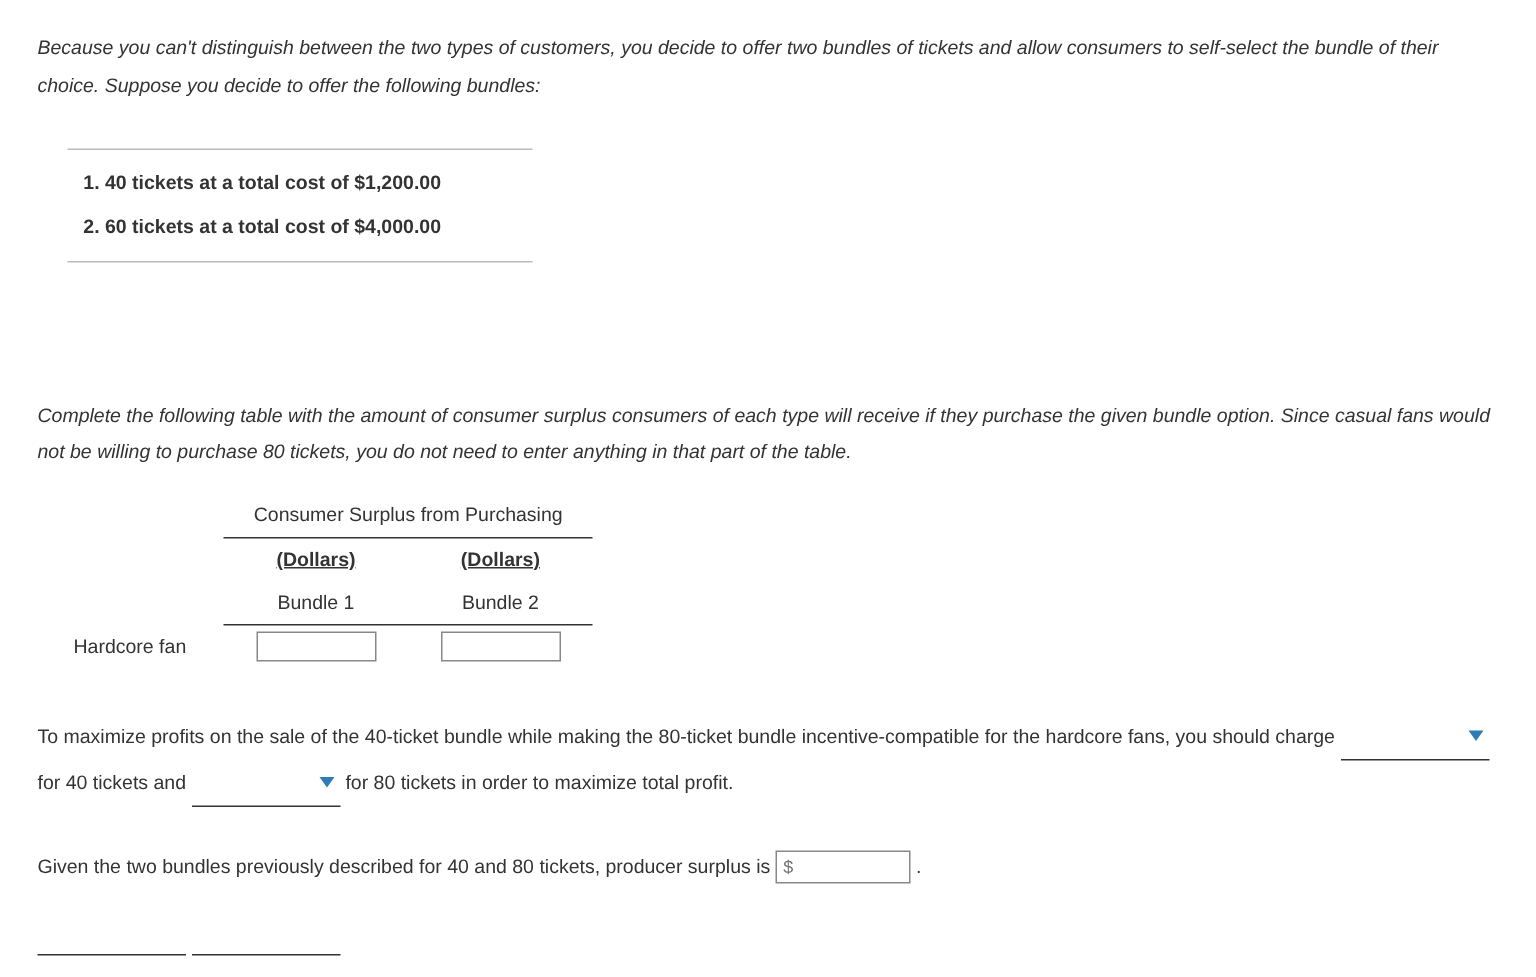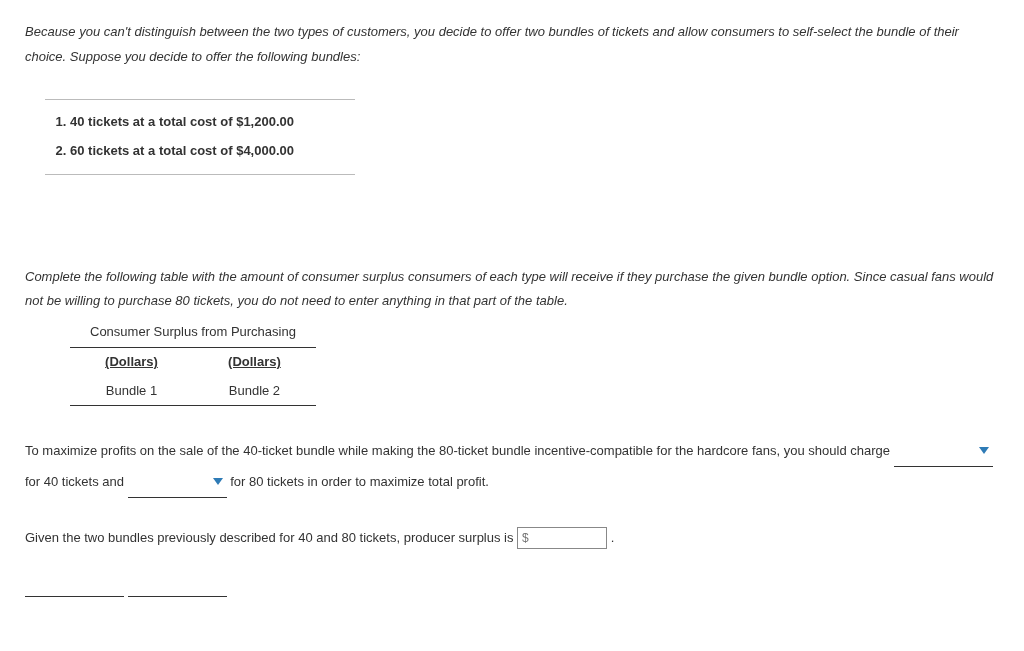--- a/index.html
+++ b/index.html
@@ -17,22 +17,22 @@
     border-top: 1px solid #bbb;
     border-bottom: 1px solid #bbb;
     width: 310px;
     margin-left: 20px;
     padding: 8px 0;
     margin-bottom: 90px;
     font-weight: bold;
   }
   .bundle-box ol { margin: 0; padding-left: 25px; }
   .bundle-box li { padding: 2px 0; }
-  .instruction { font-style: italic; margin-bottom: 4px; }
-  table.cs { border-collapse: collapse; margin-left: 5px; margin-bottom: 30px; }
+  .instruction { font-style: italic; margin-bottom: 15px; }
+  table.cs { border-collapse: collapse; margin-left: 16px; margin-bottom: 30px; }
   table.cs th, table.cs td { padding: 2px 20px; text-align: center; font-weight: normal; font-size: 13px; }
   .cs-title { font-weight: bold; border-bottom: 1px solid #333; }
   .col-sub { font-style: normal; text-decoration: underline; }
   .col-label { font-weight: bold; border-bottom: 1px solid #333; }
   .row-label { text-align: left !important; padding-left: 8px !important; padding-right: 25px !important; }
   input.cell {
     width: 80px;
     height: 20px;
     border: 1px solid #888;
     font-size: 12px;
@@ -92,20 +92,25 @@
   <tr>
     <td></td>
     <td class="col-sub"><span style="font-weight:bold">(Dollars)</span></td>
     <td class="col-sub"><span style="font-weight:bold">(Dollars)</span></td>
   </tr>
   <tr>
     <td></td>
     <td class="col-label">Bundle 1</td>
     <td class="col-label">Bundle 2</td>
   </tr>
+  <tr>
+    <td class="row-label">Hardcore fan</td>
+    <td><input class="cell" type="text" style=""></td>
+    <td><input class="cell" type="text" style=""></td>
+  </tr>
 </tbody>
   </table>
 
 <div class="para">
   <span>To maximize profits on the sale of the 40-ticket bundle while making the 80-ticket bundle incentive-compatible for the hardcore fans, you should charge </span>
   <span class="dd"><span class="tri"></span></span>
   <span> for 40 tickets and </span>
   <span class="dd"><span class="tri"></span></span>
   <span> for 80 tickets in order to maximize total profit.</span>
 </div>

